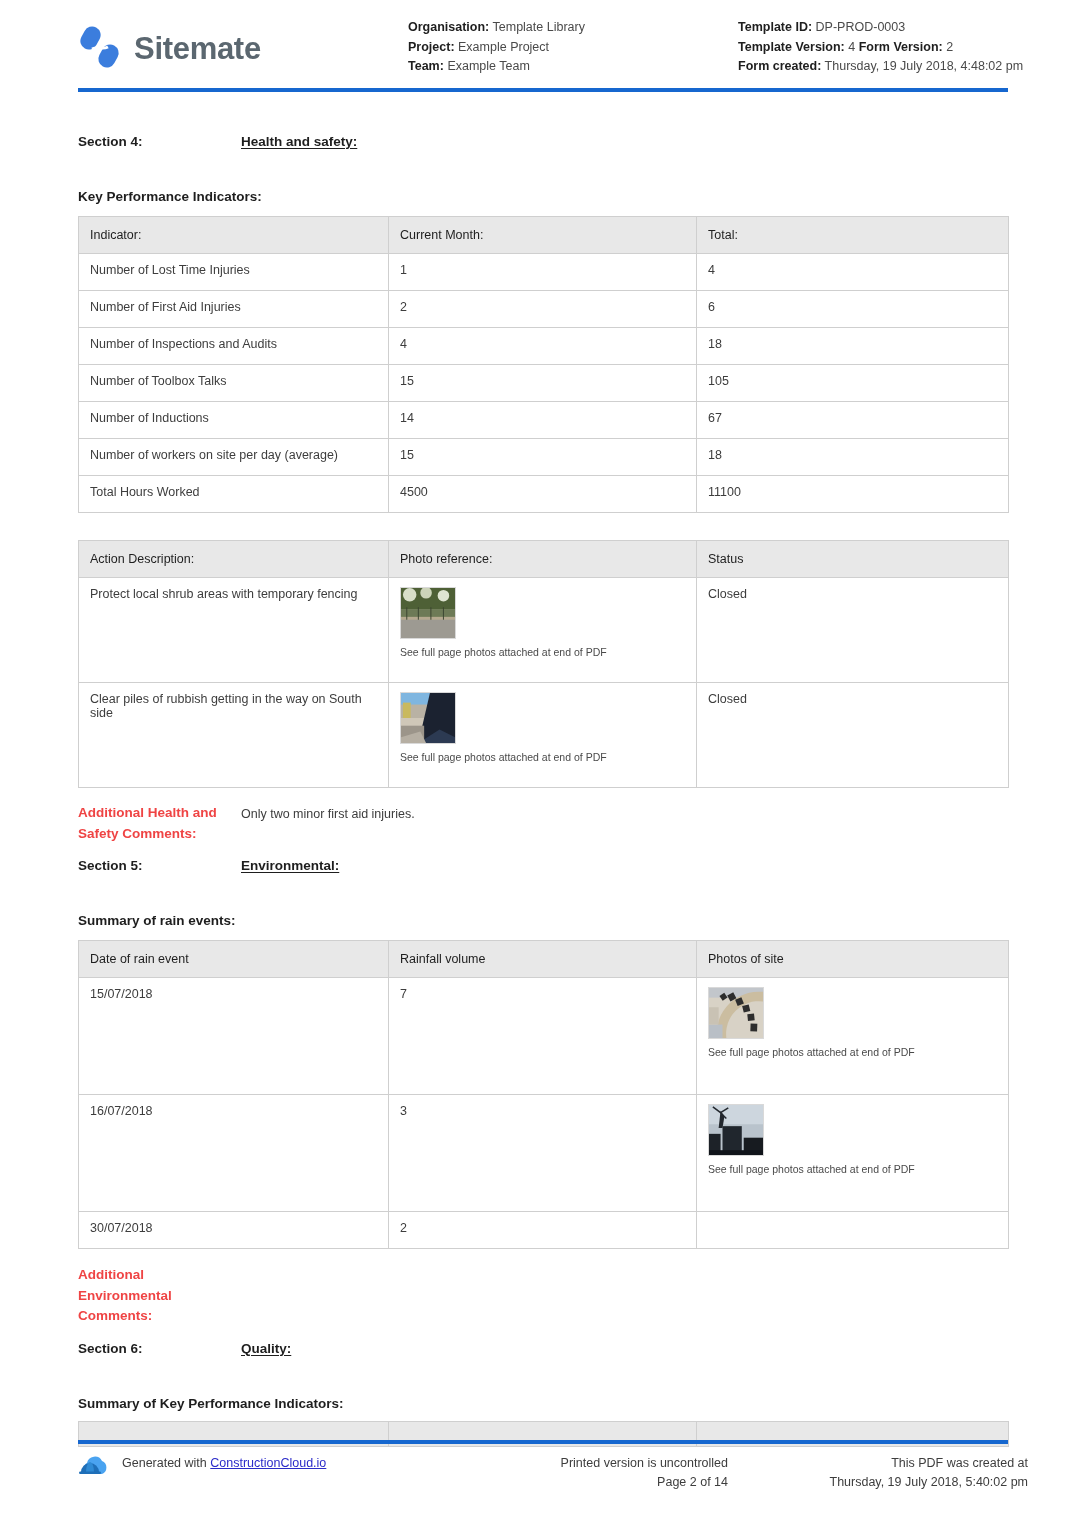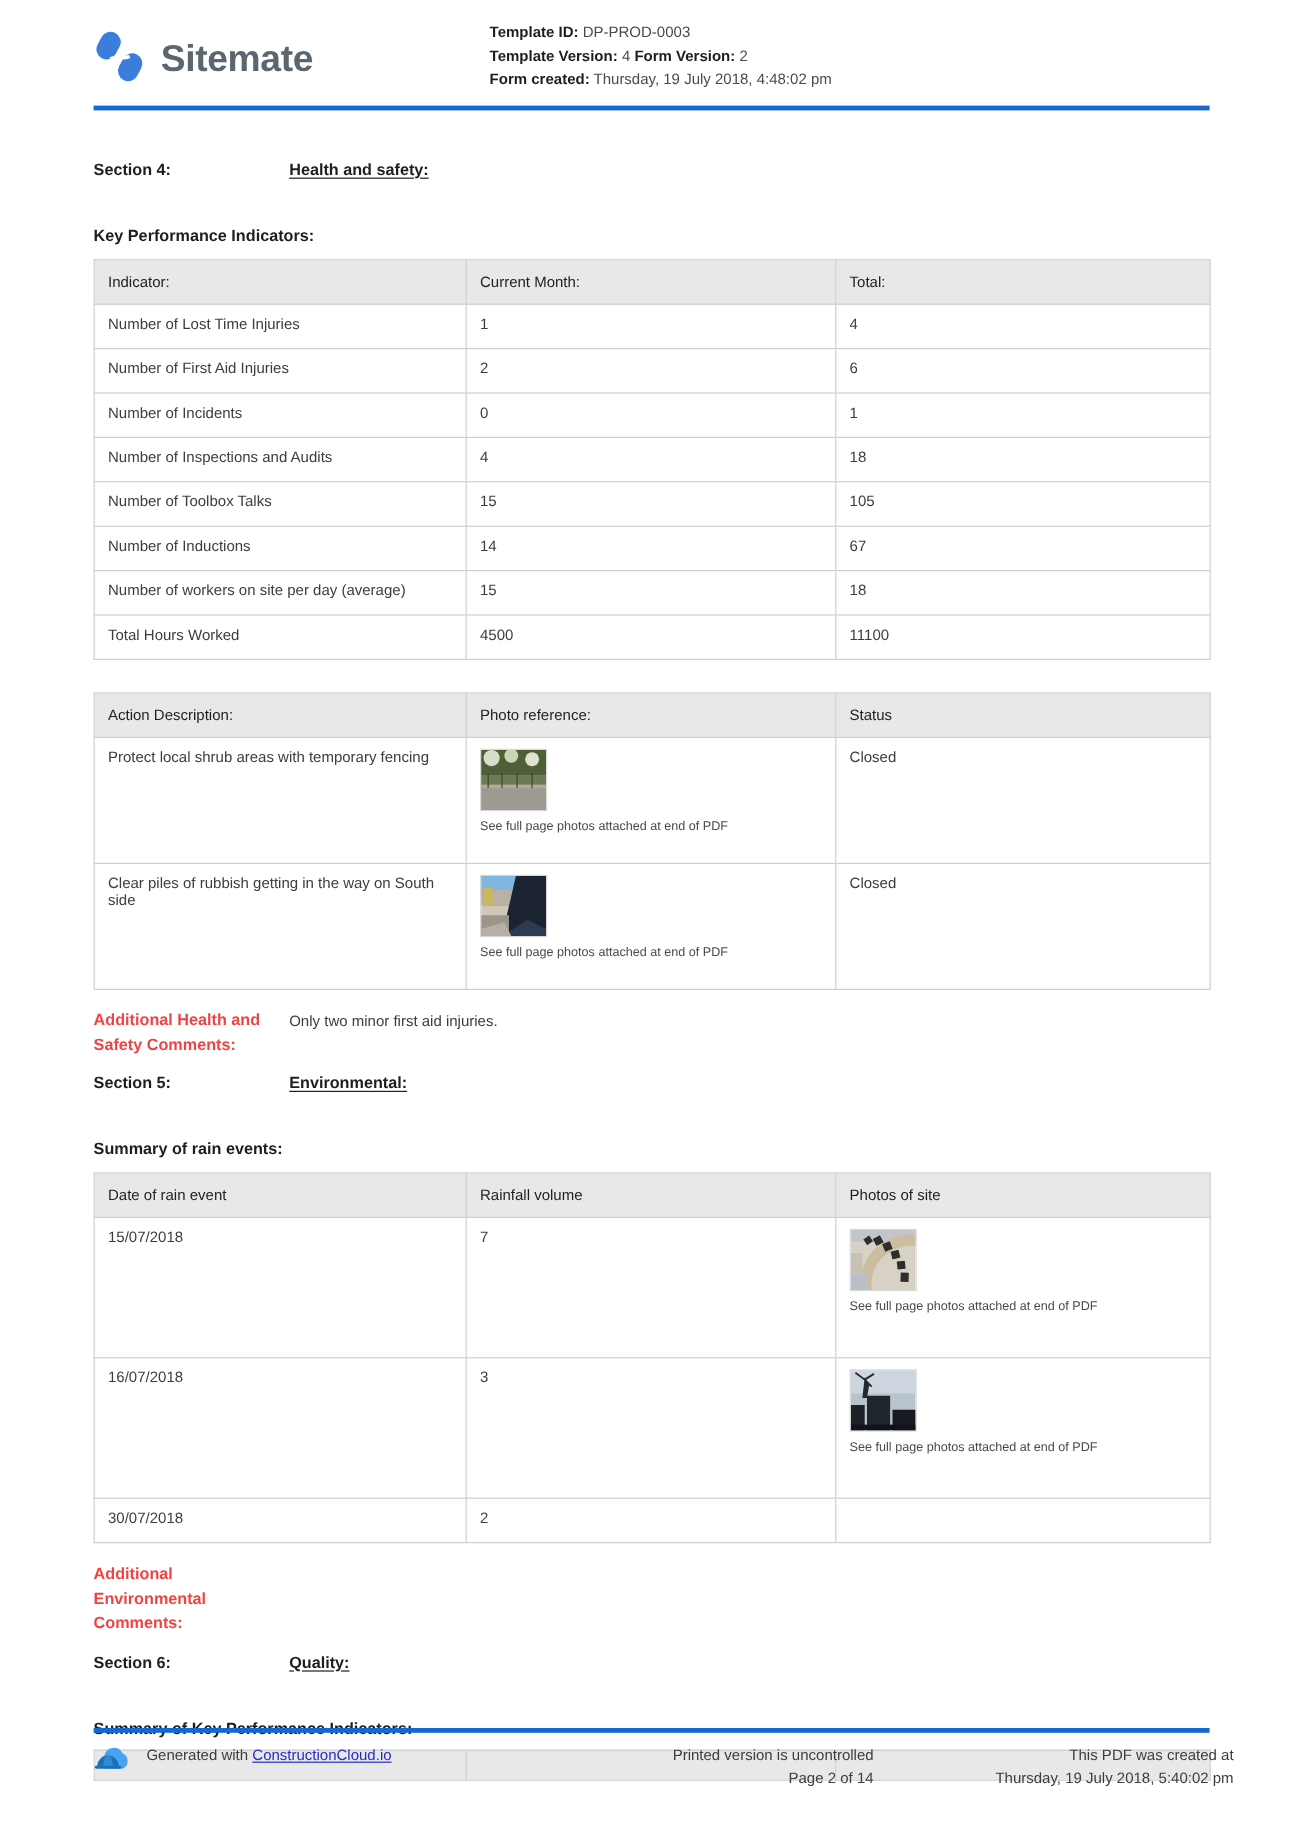--- a/index.html
+++ b/index.html
@@ -212,20 +212,34 @@
           <g fill="#3b7ddd">
             <rect x="4" y="2" width="17" height="24" rx="8.5" transform="rotate(28 12.5 14)"></rect>
             <rect x="22" y="20" width="17" height="24" rx="8.5" transform="rotate(28 30.5 32)"></rect>
           </g>
           <path d="M14 25 C20 22, 24 26, 30 23" stroke="#ffffff" stroke-width="3" fill="none"></path>
         </svg>
       </span>
       <span class="brand-name">Sitemate</span>
     </div>
 
+    <div class="meta-col left">
+      <div>
+        <b>Organisation:</b>
+        <span class="meta-val">Template Library</span>
+      </div>
+      <div>
+        <b>Project:</b>
+        <span class="meta-val">Example Project</span>
+      </div>
+      <div>
+        <b>Team:</b>
+        <span class="meta-val">Example Team</span>
+      </div>
+    </div>
 
     <div class="meta-col right">
       <div>
         <b>Template ID:</b>
         <span class="meta-val">DP-PROD-0003</span>
       </div>
       <div>
         <b>Template Version:</b>
         <span class="meta-val">4</span>
         <b>Form Version:</b>
@@ -265,25 +279,20 @@
     <tbody>
       <tr>
         <td>Number of Lost Time Injuries</td>
         <td>1</td>
         <td>4</td>
       </tr>
       <tr>
         <td>Number of First Aid Injuries</td>
         <td>2</td>
         <td>6</td>
-      </tr>
-      <tr>
-        <td>Number of Incidents</td>
-        <td>0</td>
-        <td>1</td>
       </tr>
       <tr>
         <td>Number of Inspections and Audits</td>
         <td>4</td>
         <td>18</td>
       </tr>
       <tr>
         <td>Number of Toolbox Talks</td>
         <td>15</td>
         <td>105</td>

